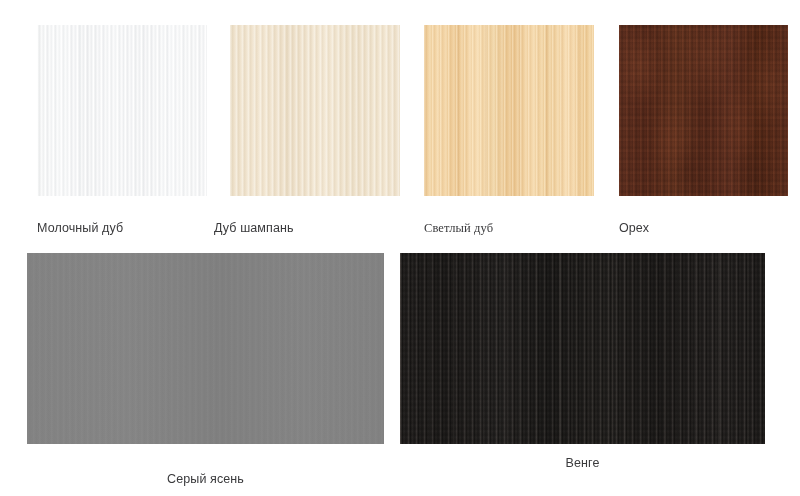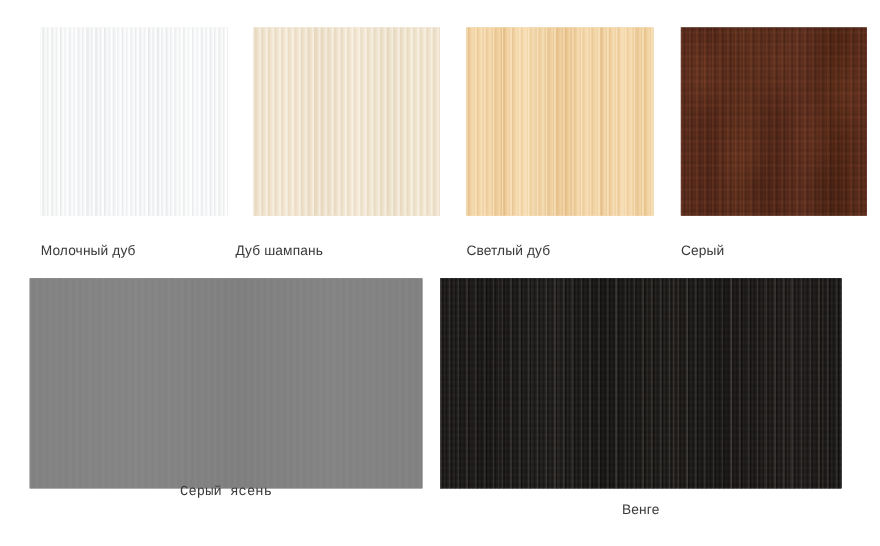--- a/index.html
+++ b/index.html
@@ -57,28 +57,28 @@
   .swatch-label.center{ text-align: center; }
 
   
   #cell-0 { left: 25px;  top: 25px; width: 170px; height: 171px; }
   #cell-1 { left: 218px; top: 25px; width: 170px; height: 171px; }
   #cell-2 { left: 412px; top: 25px; width: 170px; height: 171px; }
   #cell-3 { left: 607px; top: 25px; width: 169px; height: 171px; }
 
   #label-0 { left: 25px;  top: 221px; }
   #label-1 { left: 202px; top: 221px; }
-  #label-2 { left: 412px; top: 221px; }
+  #label-2 { left: 412px; top: 221px; font-family: Liberation Serif, serif; }
   #label-3 { left: 607px; top: 221px; }
 
   
   #cell-4 { left: 15px;  top: 253px; width: 357px; height: 191px; }
   #cell-5 { left: 388px; top: 253px; width: 365px; height: 191px; }
 
-  #label-4 { left: 15px;  top: 440px; width: 357px; font-family: Liberation Mono, monospace; }
+  #label-4 { left: 15px;  top: 472px; width: 357px; }
   #label-5 { left: 388px; top: 456px; width: 365px; }
 
   
 
   
   .tex-milky-oak {
     background-color: #f0f1f2;
     background-image:
       repeating-linear-gradient(90deg,
         rgba(255,255,255,.95) 0px,
@@ -243,21 +243,21 @@
   <div class="swatch-label left" id="label-1">Дуб шампань</div>
 
   <div class="swatch-cell" id="cell-2">
     <div class="swatch-chip tex-light-oak"></div>
   </div>
   <div class="swatch-label left" id="label-2">Светлый дуб</div>
 
   <div class="swatch-cell" id="cell-3">
     <div class="swatch-chip tex-walnut"></div>
   </div>
-  <div class="swatch-label left" id="label-3">Серый</div>
+  <div class="swatch-label left" id="label-3">Орех</div>
 
   <div class="swatch-cell" id="cell-4">
     <div class="swatch-chip tex-grey-ash"></div>
   </div>
   <div class="swatch-label center" id="label-4">Серый ясень</div>
 
   <div class="swatch-cell" id="cell-5">
     <div class="swatch-chip tex-wenge"></div>
   </div>
   <div class="swatch-label center" id="label-5">Венге</div>

